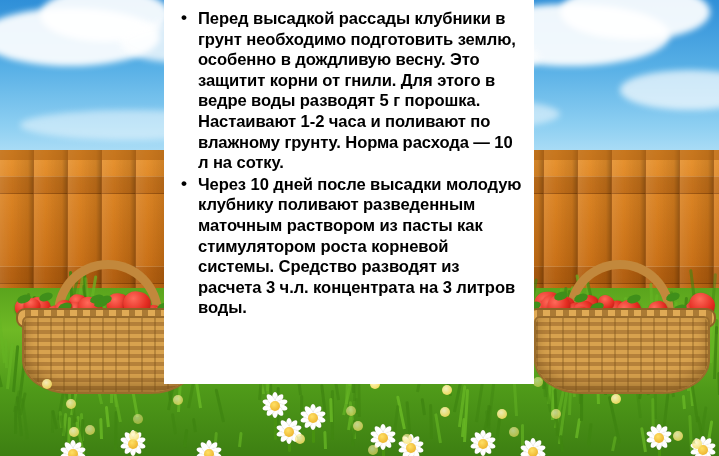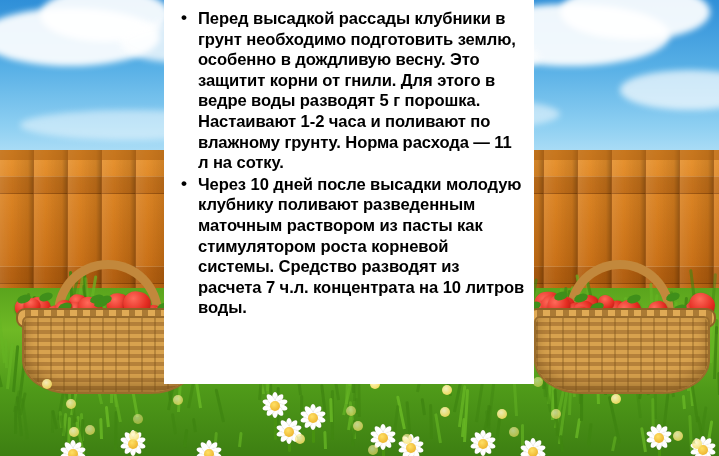--- a/index.html
+++ b/index.html
@@ -821,18 +821,18 @@
       <div class="smallflower" style="left: 402.108px; top: 434.481px; opacity: 0.71;"></div>
       <div class="smallflower" style="left: 173.449px; top: 395.427px; opacity: 0.68;"></div>
       <div class="smallflower" style="left: 672.869px; top: 431.164px; opacity: 0.81;"></div>
       <div class="smallflower" style="left: 66.2003px; top: 399.193px; opacity: 0.79;"></div>
       <div class="smallflower" style="left: 69.2773px; top: 427.014px; opacity: 0.84;"></div>
       <div class="smallflower" style="left: 267.933px; top: 372.126px; opacity: 0.67;"></div>
     </div>
 
   <div class="textbox">
     <ul class="bullets" id="bullet-list">
-        <li>Перед высадкой рассады клубники в грунт необходимо подготовить землю, особенно в дождливую весну. Это защитит корни от гнили. Для этого в ведре воды разводят 5 г порошка. Настаивают 1-2 часа и поливают по влажному грунту. Норма расхода — 11 л на сотку.</li>
-        <li>Через 10 дней после высадки молодую клубнику поливают разведенным маточным раствором из пасты как стимулятором роста корневой системы. Средство разводят из расчета 7 ч.л. концентрата на 10 литров воды.</li>
+        <li>Перед высадкой рассады клубники в грунт необходимо подготовить землю, особенно в дождливую весну. Это защитит корни от гнили. Для этого в ведре воды разводят 5 г порошка. Настаивают 1-2 часа и поливают по влажному грунту. Норма расхода — 10 л на сотку.</li>
+        <li>Через 10 дней после высадки молодую клубнику поливают разведенным маточным раствором из пасты как стимулятором роста корневой системы. Средство разводят из расчета 3 ч.л. концентрата на 3 литров воды.</li>
       </ul>
   </div>
 
 </div>
 
 </body></html>

